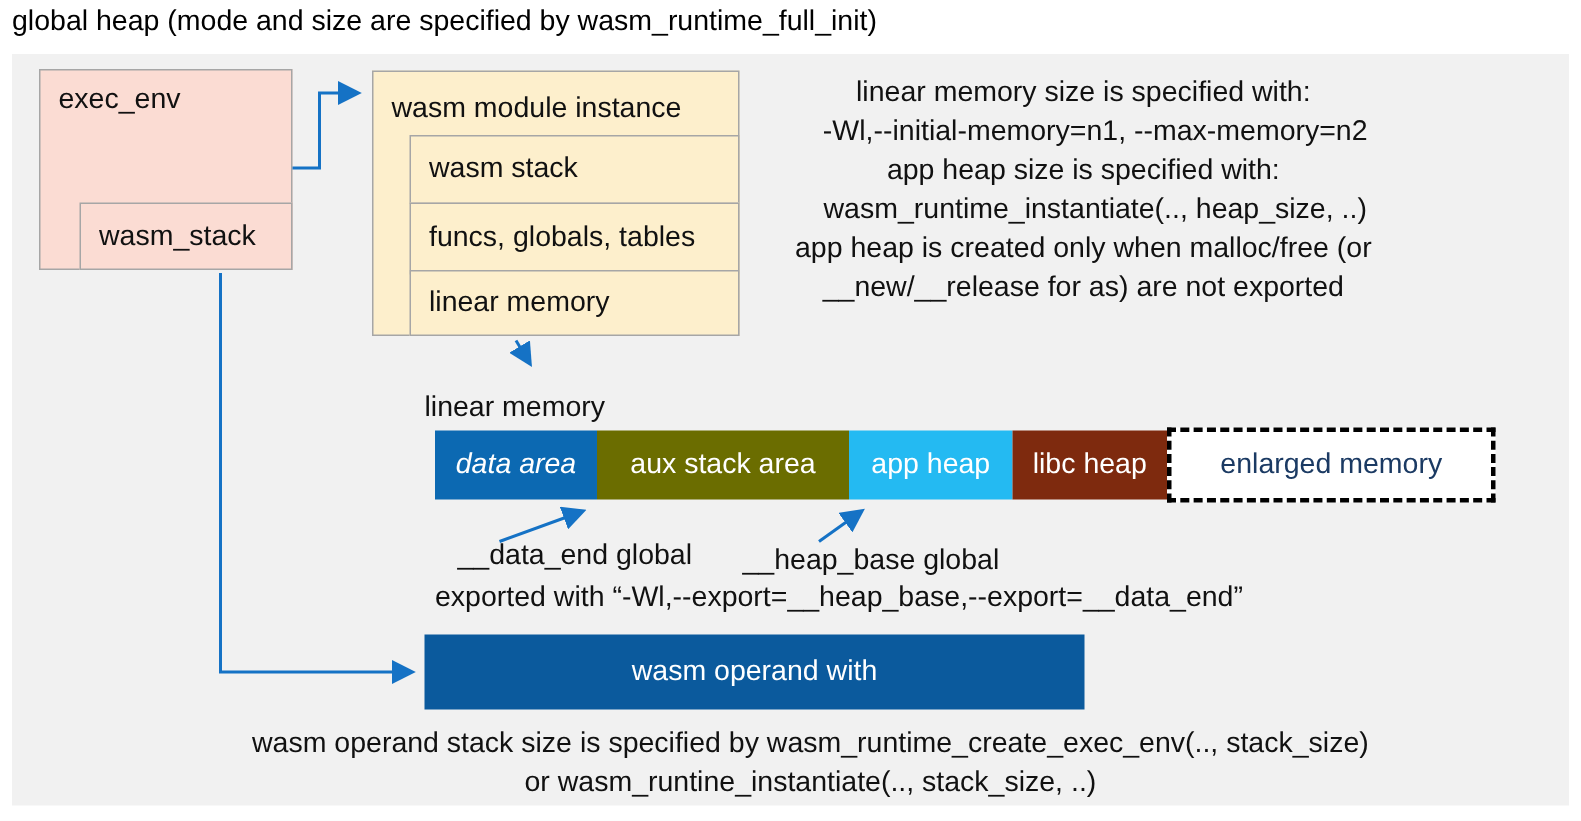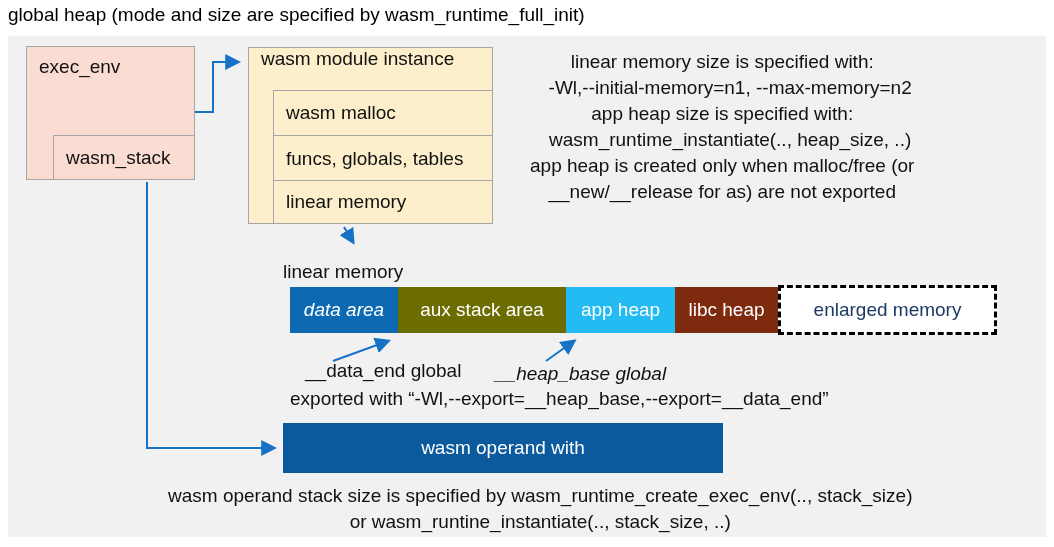--- a/index.html
+++ b/index.html
@@ -46,24 +46,24 @@
   <div class="panel" style="background-color: rgb(241, 241, 241);"></div>
 
   <div class="box" style="left: 26px; top: 46px; width: 169px; height: 134px; align-items: flex-start; background-color: rgb(251, 220, 211); border-color: rgb(166, 166, 166);">
     <span class="pad" style="margin-top:9px;">exec_env</span>
   </div>
   <div class="box" style="left: 53px; top: 135px; width: 142px; height: 45px; background-color: rgb(251, 220, 211); border-color: rgb(166, 166, 166);">
     <span class="pad">wasm_stack</span>
   </div>
 
   <div class="box" style="left: 248px; top: 47px; width: 245px; height: 177px; align-items: flex-start; background-color: rgb(253, 239, 204); border-color: rgb(166, 166, 166);">
-    <span class="pad" style="margin-top:0;">wasm module instance</span>
+    <span class="pad" style="margin-top:14px;">wasm module instance</span>
   </div>
   <div class="box" style="left: 273px; top: 90px; width: 220px; height: 46px; background-color: rgb(253, 239, 204); border-color: rgb(166, 166, 166);">
-    <span class="pad">wasm malloc</span>
+    <span class="pad">wasm stack</span>
   </div>
   <div class="box" style="left: 273px; top: 135px; width: 220px; height: 48px; background-color: rgb(253, 239, 204); border-color: rgb(166, 166, 166);">
     <span class="pad">funcs, globals, tables</span>
   </div>
   <div class="box" style="left: 273px; top: 180px; width: 220px; height: 44px; background-color: rgb(253, 239, 204); border-color: rgb(166, 166, 166);">
     <span class="pad">linear memory</span>
   </div>
 
   <div class="note-block" style="left:530px;top:49px;">
     <div>linear memory size is specified with:</div>
@@ -86,21 +86,21 @@
     <span style="color: rgb(255, 255, 255);">app heap</span>
   </div>
   <div class="bar-seg" style="left: 675px; width: 103px; background-color: rgb(126, 42, 14);">
     <span style="color: rgb(255, 255, 255);">libc heap</span>
   </div>
   <div class="bar-seg dashed" style="left:778px;width:219px;">
     <span style="color: rgb(27, 58, 99);">enlarged memory</span>
   </div>
 
   <div class="small-label" style="left:305px;top:360px;">__data_end global</div>
-  <div class="small-label" style="left:495px;top:363px;font-style:italic;">__heap_base global</div>
+  <div class="small-label" style="left:495px;top:363px;">__heap_base global</div>
   <div class="small-label" style="left:290px;top:388px;">exported with “-Wl,--export=__heap_base,--export=__data_end”</div>
 
   <div class="operand" style="background-color: rgb(11, 90, 157);">
     <span>wasm operand with</span>
   </div>
 
   <div class="note-block" style="left:168px;top:483px;">
     <div>wasm operand stack size is specified by wasm_runtime_create_exec_env(.., stack_size)</div>
     <div>or wasm_runtine_instantiate(.., stack_size, ..)</div>
   </div>

